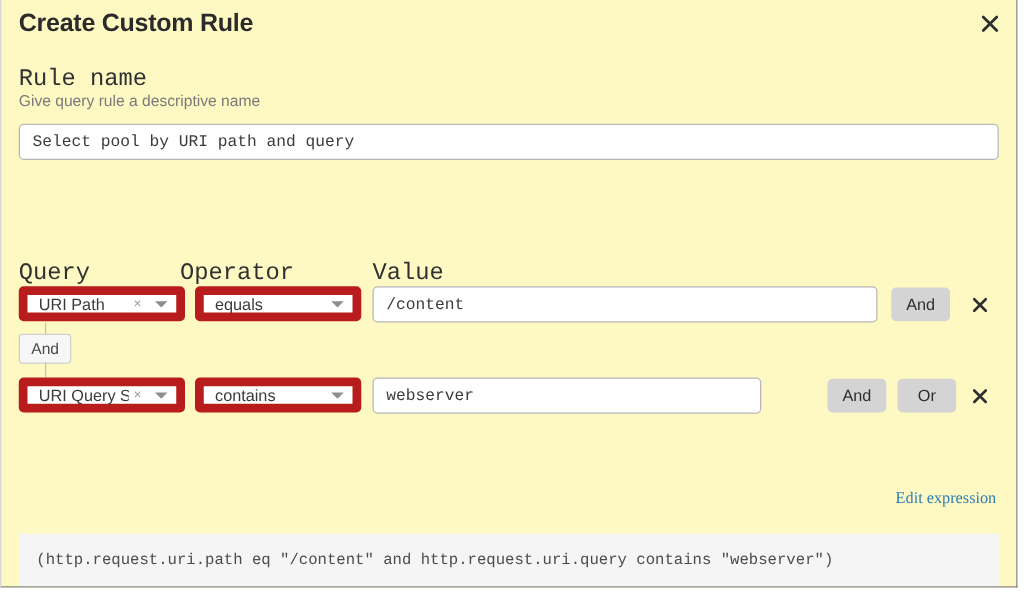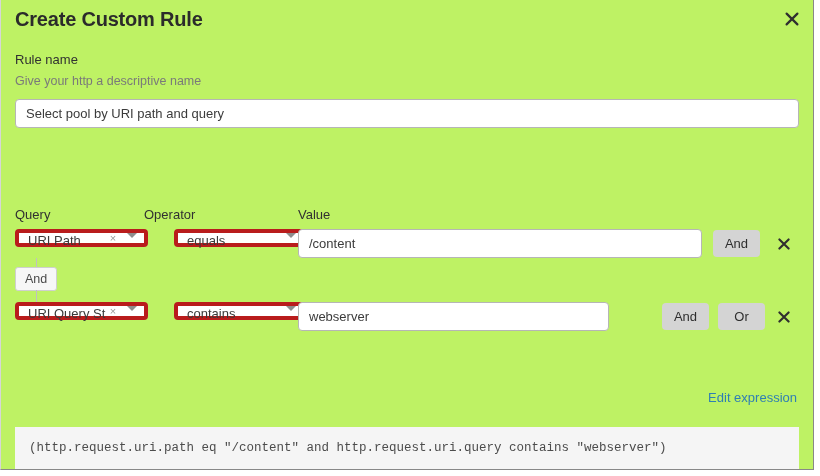--- a/index.html
+++ b/index.html
@@ -16,21 +16,21 @@
     color: #313131;
     -webkit-font-smoothing: antialiased;
   }
 
   .dialog {
     position: absolute;
     left: 0px;
     top: 0px;
     width: 814px;
     height: 470px;
-    background: #bef264;
+    background: #fef9c3;
     border-right: 1px solid #888888;
     border-bottom: 1px solid #888888;
     border-left: 1px solid #d6d6d6;
     box-sizing: border-box;
     overflow: hidden;
   }
 
   
   .dlg-title {
     position: absolute;
@@ -52,40 +52,41 @@
     align-items: center;
     justify-content: center;
     cursor: pointer;
     color: #2f2f2f;
   }
   .close-btn svg { display: block; }
 
   
   .field-label {
     position: absolute;
-    font-size: 13px;
+    font-size: 19px;
     color: #313131;
     white-space: nowrap;
+    font-family: Liberation Mono, monospace;
   }
   .field-hint {
     position: absolute;
     font-size: 12.5px;
     color: #7a7a7a;
     white-space: nowrap;
   }
   .rule-name-label { left: 14px; top: 52px; }
   .rule-name-hint  { left: 14px; top: 74px; }
 
   .text-input {
     position: absolute;
     box-sizing: border-box;
     border: 1px solid #b6b6b6;
     border-radius: 4px;
     background: #ffffff;
-    font-family: Liberation Sans, sans-serif;
+    font-family: Liberation Mono, monospace;
     font-size: 13px;
     color: #3b3b3b;
     padding: 0 10px;
     outline: none;
   }
   .rule-name-input {
     left: 14px;
     top: 99px;
     width: 784px;
     height: 29px;
@@ -105,26 +106,26 @@
   
   .col-label { top: 207px; }
   .col-field { left: 14px; }
   .col-operator { left: 143px; }
   .col-value { left: 297px; }
 
   
   .select-box {
     position: absolute;
     box-sizing: border-box;
-    height: 18px;
-    border: 4px solid #b91c1c;
+    height: 28px;
+    border: 7px solid #b91c1c;
     border-radius: 4px;
     background: #ffffff;
     display: flex;
-    align-items: flex-start;
+    align-items: center;
     cursor: pointer;
   }
   .select-value {
     flex: 1 1 auto;
     padding-left: 9px;
     font-size: 13px;
     color: #3a3a3a;
     white-space: nowrap;
     overflow: hidden;
     text-overflow: clip;
@@ -149,21 +150,21 @@
   .caret-tri {
     width: 0;
     height: 0;
     border-left: 5px solid transparent;
     border-right: 5px solid transparent;
     border-top: 5px solid #8d8d8d;
   }
 
   
   .sel-field    { left: 14px;  width: 133px; }
-  .sel-operator { left: 155px; width: 133px; margin-left: 18px; }
+  .sel-operator { left: 155px; width: 133px; }
 
   .row1 .sel-field,
   .row1 .sel-operator,
   .row1 .val-input { top: 229px; }
   .row2 .sel-field,
   .row2 .sel-operator,
   .row2 .val-input { top: 302px; }
 
   .val-input { left: 297px; height: 29px; }
   .row1 .val-input { width: 404px; }
@@ -240,20 +241,21 @@
   }
   .exp-edit-link {
     position: absolute;
     right: 16px;
     top: 390px;
     font-size: 13px;
     color: #2f7fb3;
     text-decoration: none;
     cursor: pointer;
     white-space: nowrap;
+    font-family: Liberation Serif, serif;
   }
   .exp-code {
     position: absolute;
     left: 14px;
     top: 427px;
     width: 784px;
     height: 42px;
     box-sizing: border-box;
     background: #f5f5f5;
     display: flex;
@@ -272,21 +274,21 @@
 <div class="dialog">
 
   <div class="dlg-title">Create Custom Rule</div>
   <div class="close-btn">
     <svg width="14" height="14" viewBox="0 0 14 14" aria-hidden="true">
       <path d="M1.6 1.6 L12.4 12.4 M12.4 1.6 L1.6 12.4" stroke="#2f2f2f" stroke-width="2.2" stroke-linecap="round"></path>
     </svg>
   </div>
 
   <div class="field-label rule-name-label">Rule name</div>
-  <div class="field-hint rule-name-hint">Give your http a descriptive name</div>
+  <div class="field-hint rule-name-hint">Give query rule a descriptive name</div>
   <input class="text-input rule-name-input" type="text" value="Select pool by URI path and query" style="">
 
 
   <div class="field-label col-label col-field">Query</div>
   <div class="field-label col-label col-operator">Operator</div>
   <div class="field-label col-label col-value">Value</div>
 
   <div class="row1">
     <div class="select-box sel-field">
       <span class="select-value">URI Path</span>

